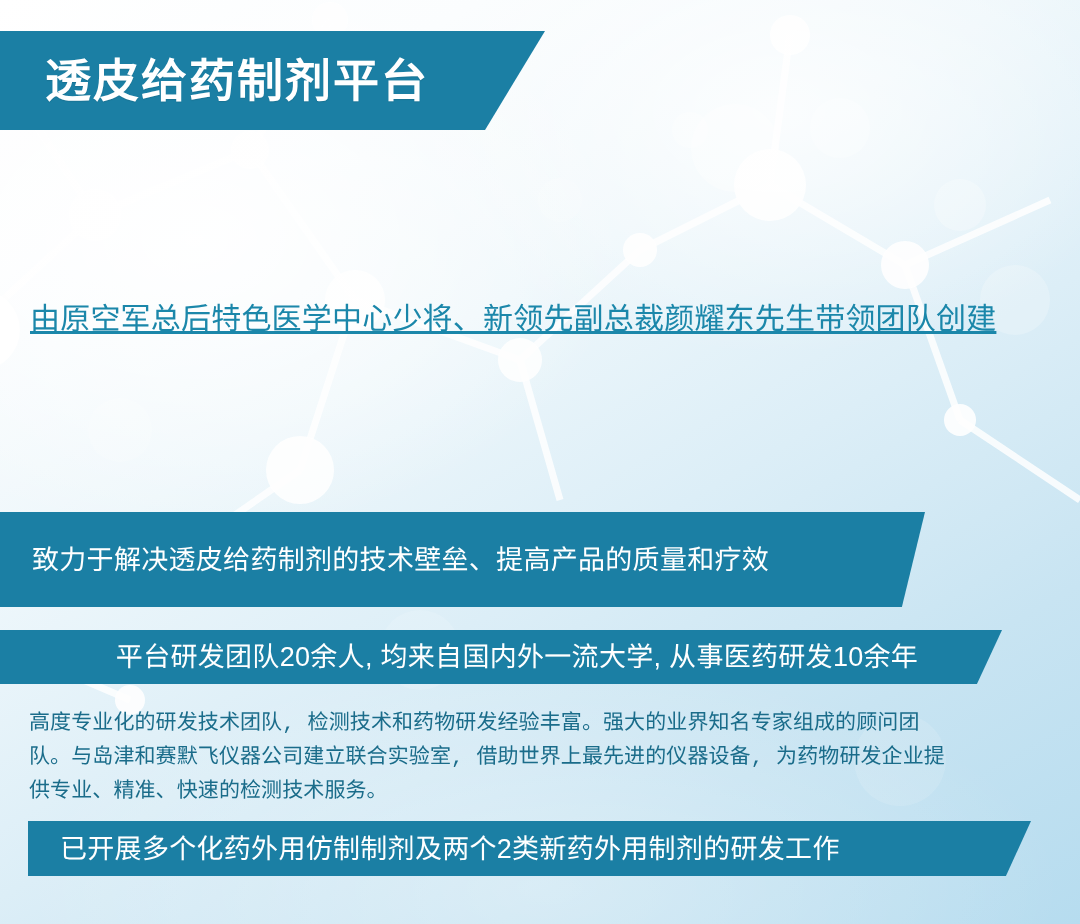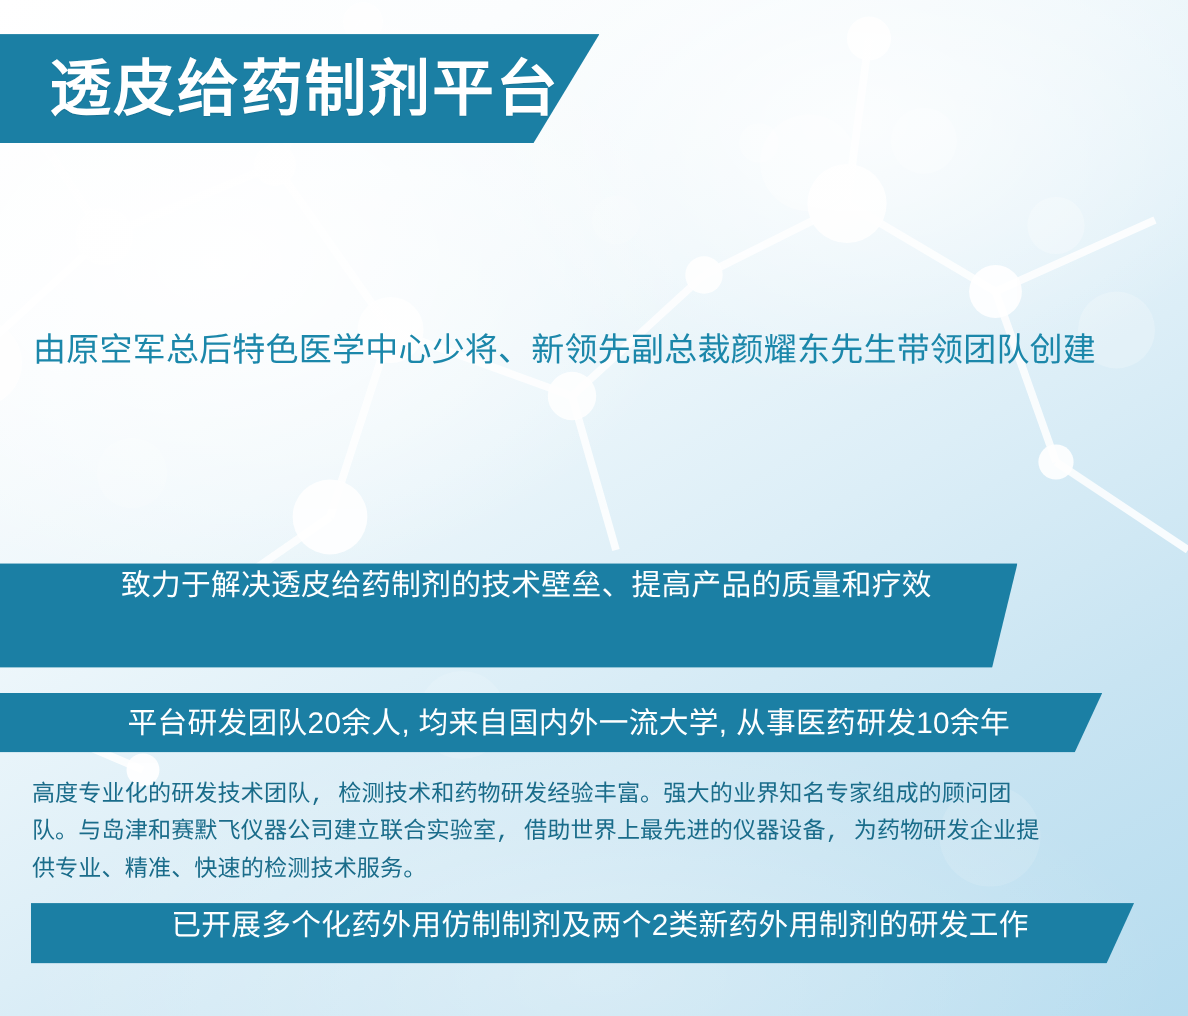--- a/index.html
+++ b/index.html
@@ -59,21 +59,21 @@
     width: 545px;
     height: 99px;
     background: #1b7fa4;
     clip-path: polygon(0 0, 100% 0, 89% 100%, 0 100%);
     display: flex;
     align-items: center;
     z-index: 4;
   }
   .title-text {
     color: #ffffff;
-    font-size: 56px;
+    font-size: 46px;
     font-weight: bold;
     letter-spacing: 2px;
     margin-left: 45px;
     line-height: 1;
     white-space: nowrap;
     text-shadow: 0 1px 1px rgba(0,0,0,0.10);
   }
   .iso-cert {
     position: absolute;
     right: 40px;
@@ -92,28 +92,29 @@
     top: 296px;
     width: 1024px;
     z-index: 3;
   }
   .intro-line {
     color: #1b87aa;
     font-size: 30px;
     line-height: 46px;
     letter-spacing: 0.2px;
     white-space: nowrap;
+    text-decoration: underline;
   }
 
   
   .bar {
     position: absolute;
     background: #1b7fa4;
     display: flex;
-    flex-direction: row;
+    flex-direction: column;
     justify-content: center;
     z-index: 3;
   }
   .bar .bar-line {
     color: #ffffff;
     font-size: 27px;
     line-height: 40px;
     letter-spacing: 0.3px;
     margin-left: 32px;
     white-space: nowrap;

